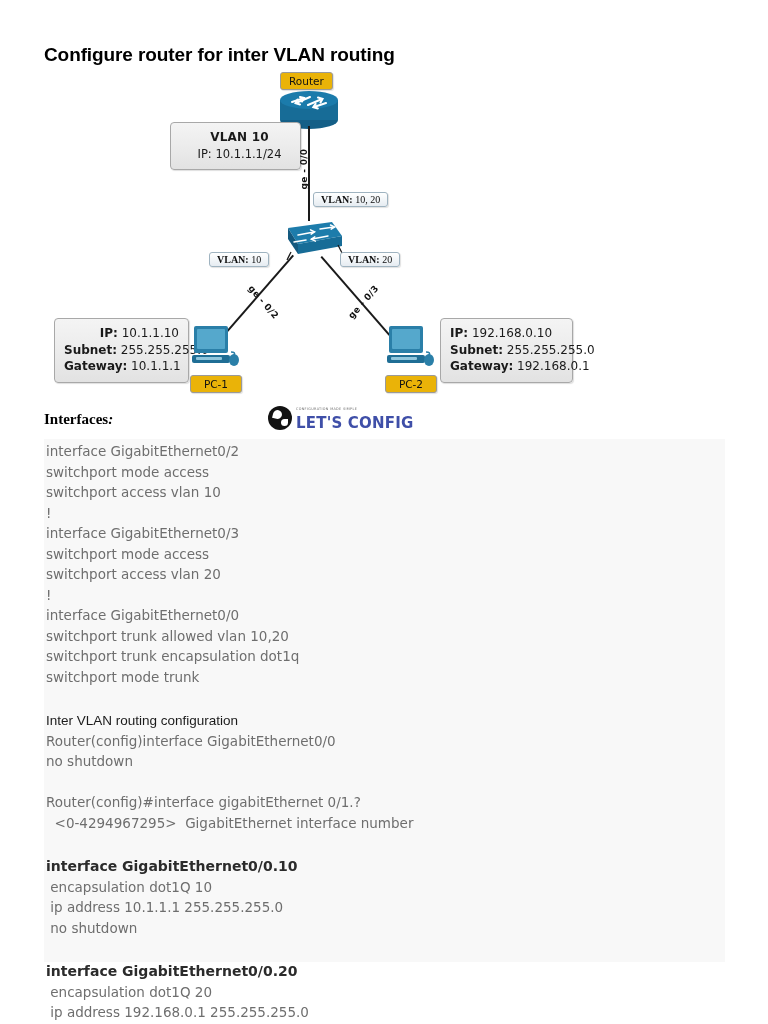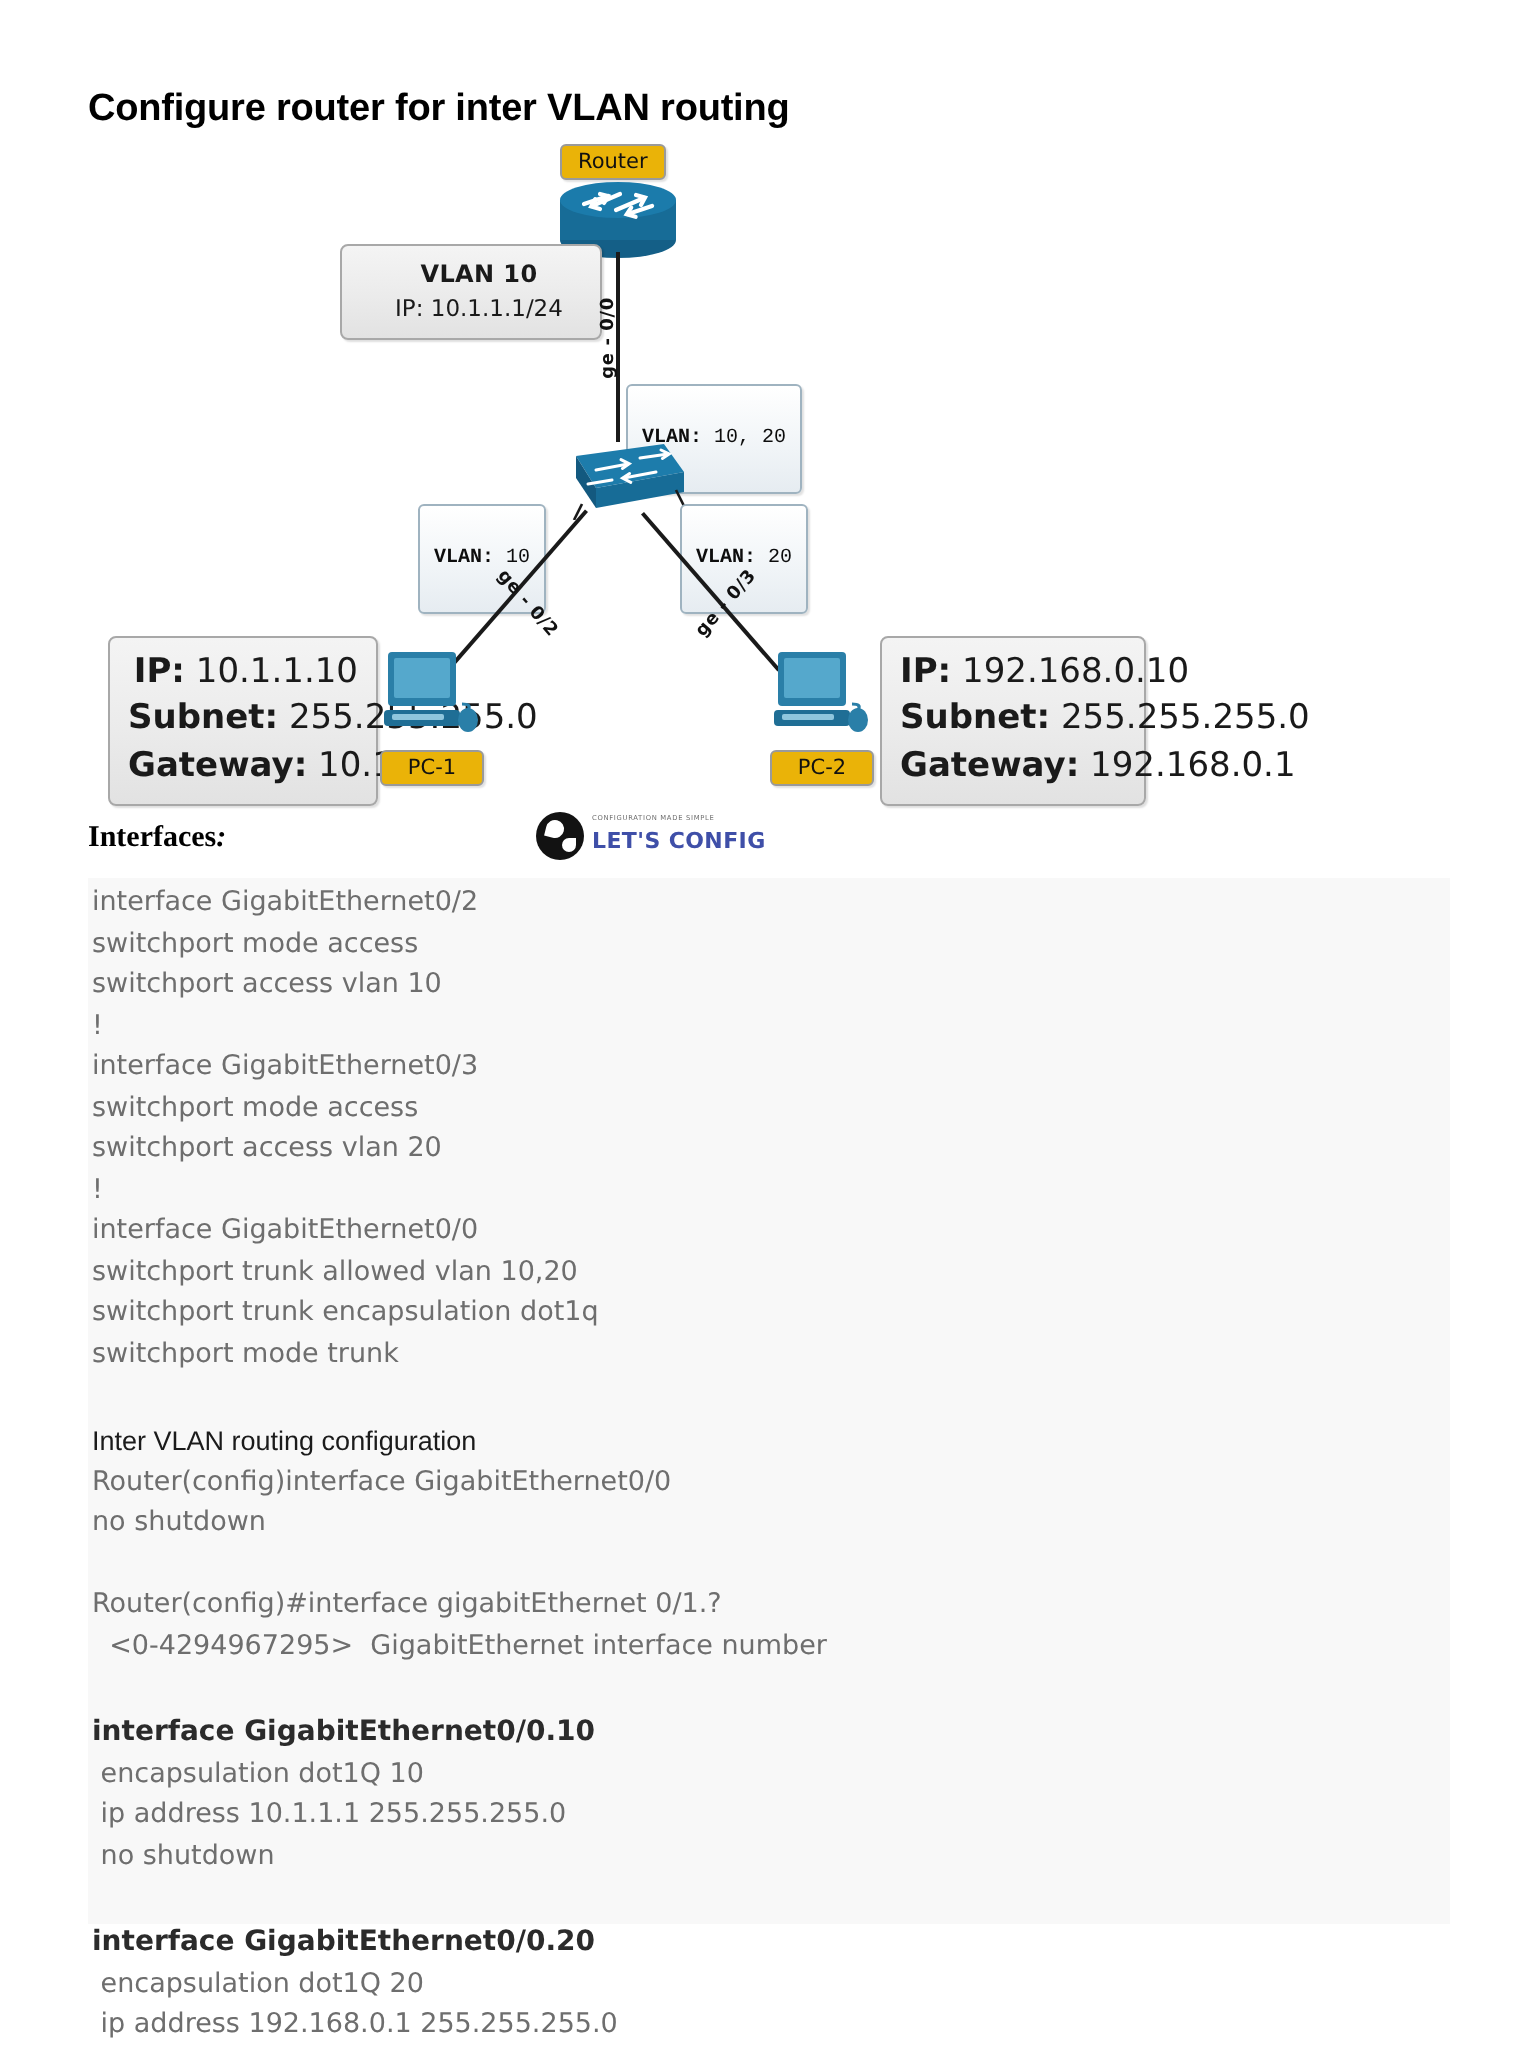--- a/index.html
+++ b/index.html
@@ -57,40 +57,40 @@
     text-align: center;
     padding: 2px 8px;
     white-space: nowrap;
   }
   
   .vlantag {
     background: linear-gradient(to bottom, #ffffff 0%, #f0f4f7 60%, #e6ecf1 100%);
     border: 1px solid #9fb3c0;
     border-radius: 3px;
     box-shadow: 1px 1px 1px rgba(0,0,0,0.12);
-    font-family: Liberation Mono, monospace;
+    font-family: Liberation Serif, serif;
     font-size: 10px;
     color: #0d0d0d;
-    padding: 21px 7px;
+    padding: 1px 7px;
     white-space: nowrap;
   }
   .vlantag b { font-weight: bold; }
 
   .vlanbox {
     padding: 7px 4px 8px 12px;
     text-align: center;
     white-space: nowrap;
   }
   .vlanbox .vtitle { font-size: 12px; font-weight: bold; letter-spacing: .2px; }
   .vlanbox .vip    { font-size: 11.5px; margin-top: 3px; }
 
   .pcbox {
     padding: 6px 9px 7px 9px;
     white-space: nowrap;
-    font-size: 17px;
+    font-size: 12px;
     line-height: 1.38;
   }
   .pcbox .lbl { font-weight: bold; }
   .pcbox.right-align { text-align: right; }
 
   
   .edge {
     position: absolute;
     background: #1a1a1a;
     transform-origin: 0 0;
@@ -121,21 +121,21 @@
     background: #ffffff; border-radius: 50% 0 50% 50%;
   }
   #logo .tag {
     position: absolute; left: 28px; top: 4px;
     font-family: "DejaVu Sans", sans-serif;
     font-size: 3.4px; color: #6f6f6f; letter-spacing: .35px; white-space: nowrap;
   }
   #logo .brand {
     position: absolute; left: 28px; top: 11px;
     font-family: "DejaVu Sans", sans-serif;
-    font-size: 11px; font-weight: bold; color: #3f4fa8;
+    font-size: 15px; font-weight: bold; color: #3f4fa8;
     letter-spacing: .2px; white-space: nowrap;
   }
 
   
   #interfaces-heading {
     position: absolute;
     left: 44px; top: 411px;
     font-family: "Liberation Serif", serif;
     font-size: 15px; font-weight: bold; color: #000;
   }

